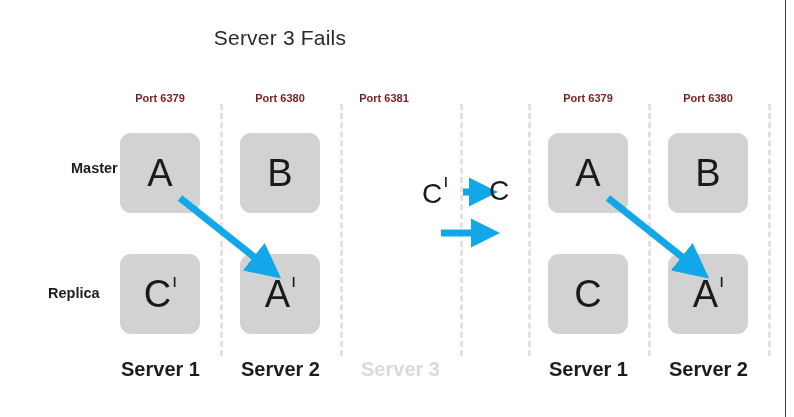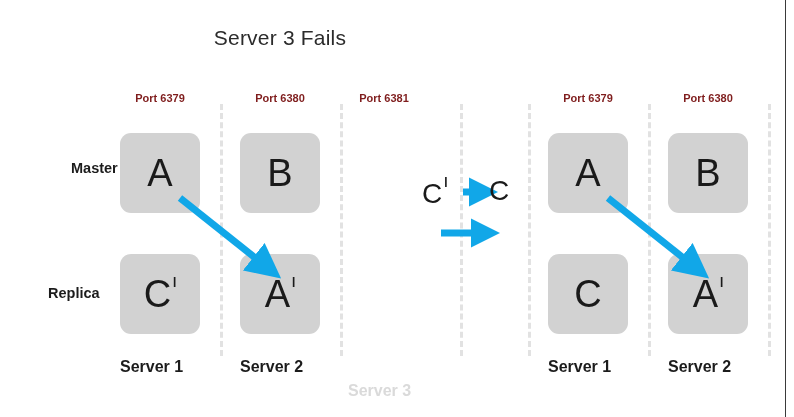--- a/index.html
+++ b/index.html
@@ -41,24 +41,24 @@
   .port-label {
     position: absolute;
     font-size: 11px;
     font-weight: 700;
     color: #7f1d1d;
     text-align: center;
     white-space: nowrap;
   }
   .server-label {
     position: absolute;
-    font-size: 16px;
+    font-size: 20px;
     font-weight: 700;
     color: #1c1c1c;
-    text-align: left;
+    text-align: right;
     white-space: nowrap;
   }
   .server-label.dim {
     color: #dadada;
   }
   .row-label {
     position: absolute;
     font-size: 14.5px;
     font-weight: 700;
     color: #1c1c1c;
@@ -147,21 +147,21 @@
     <defs>
       <marker id="ah-left" markerWidth="5" markerHeight="5" refX="2.6" refY="2.5" orient="auto" markerUnits="strokeWidth">
         <path d="M0,0 L5,2.5 L0,5 z" fill="#11a7e8"></path>
       </marker>
     </defs>
     <line x1="180" y1="198" x2="268" y2="268" stroke="#11a7e8" stroke-width="7" stroke-linecap="butt" marker-end="url(#ah-left)"></line>
   </svg>
 
   <div class="server-label" style="left:120px; top:358px; width:80px;">Server 1</div>
   <div class="server-label" style="left:240px; top:358px; width:80px;">Server 2</div>
-  <div class="server-label dim" style="left:348px; top:358px; width:80px;margin-top:24px;">Server 3</div>
+  <div class="server-label dim" style="left:360px; top:358px; width:80px;">Server 3</div>
 
   <div class="legend-text" style="left:422px; top:177px;"><span>C</span><span class="prime">ı</span></div>
 
   <svg class="arrow-svg" style="left:462px; top:182px; width:34px; height:20px;">
     <defs>
       <marker id="ah-legend" markerWidth="4.2" markerHeight="4.2" refX="2.2" refY="2.1" orient="auto" markerUnits="strokeWidth">
         <path d="M0,0 L4.2,2.1 L0,4.2 z" fill="#11a7e8"></path>
       </marker>
     </defs>
     <line x1="1" y1="10" x2="22" y2="10" stroke="#11a7e8" stroke-width="7" stroke-linecap="butt" marker-end="url(#ah-legend)"></line>

